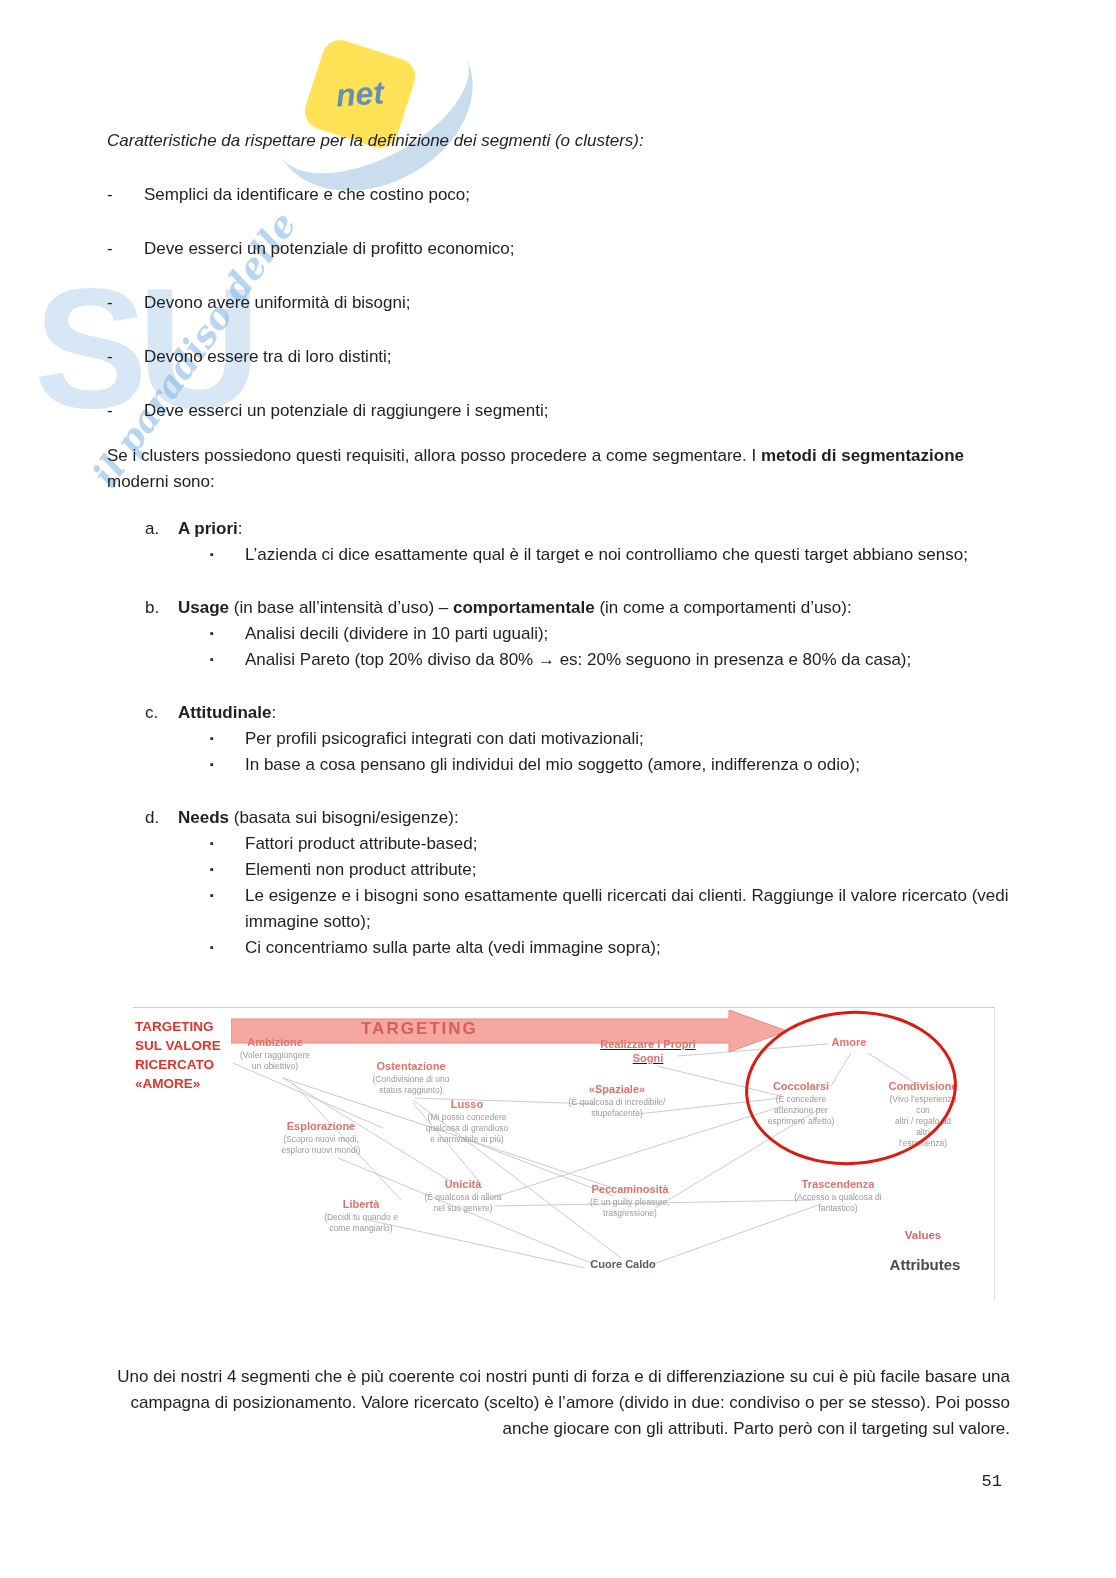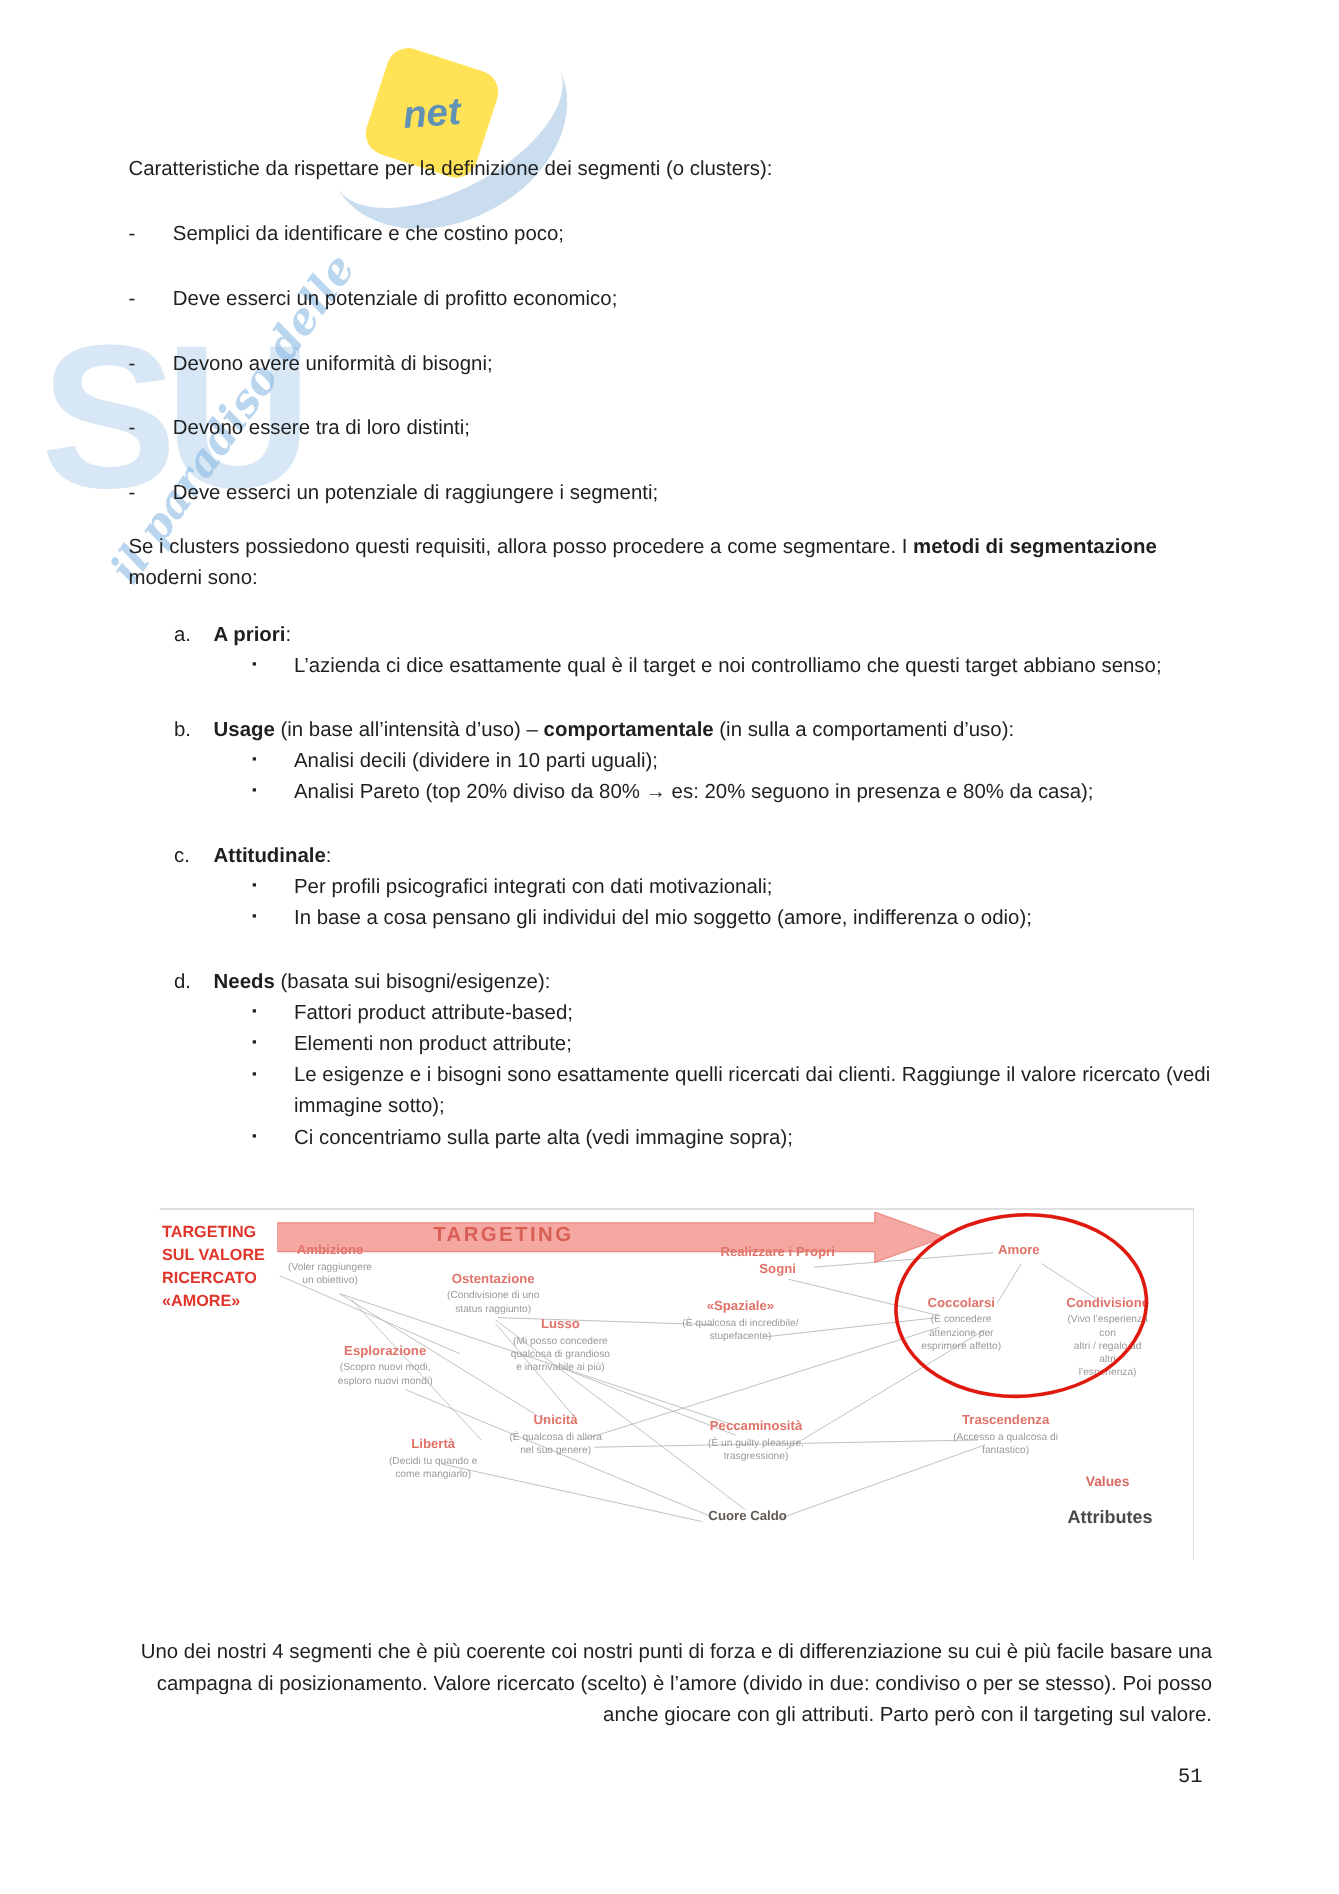--- a/index.html
+++ b/index.html
@@ -30,21 +30,21 @@
     position:absolute; left:312px; top:48px; width:96px; height:92px;
     background:rgba(255,223,70,0.92); border-radius:18px; transform:rotate(18deg);
     display:flex; align-items:center; justify-content:center;
   }
   .wm-diamond span {
     transform:rotate(-22deg); font-style:italic; font-weight:bold;
     font-size:32px; color:rgba(70,130,200,0.85);
   }
   
   .content { position:relative; z-index:1; padding:128px 106px 0 107px; font-size:17px; line-height:1.53; }
-  .intro { margin:0 0 16px 0; }
+  .intro { margin:0 0 16px 0;font-style:italic; }
   .b-row { display:flex;margin-top:28px; }
   .b-dash { flex:none; width:37px; }
   .b-dash::before { content:"-"; }
   .b-text { flex:1; }
   .bullets { margin-bottom:19px; }
   .para { margin-bottom:21px; }
   b { font-weight:bold; }
   .method { margin-left:38px; margin-bottom:27px; }
   .method:last-of-type { margin-bottom:0; }
   .m-title { display:flex; }
@@ -132,21 +132,21 @@
       </div>
       <div class="sub-item">
         <span class="sq"></span>
         <span class="sub-text">L’azienda ci dice esattamente qual è il target e noi controlliamo che questi target abbiano senso;</span>
       </div>
     </div>
 
     <div class="method">
       <div class="m-title">
         <span class="m-letter">b.</span>
-        <span><b>Usage</b><span> (in base all’intensità d’uso) – </span><b>comportamentale</b><span> (in sulla a comportamenti d’uso):</span></span>
+        <span><b>Usage</b><span> (in base all’intensità d’uso) – </span><b>comportamentale</b><span> (in come a comportamenti d’uso):</span></span>
       </div>
       <div class="sub-item">
         <span class="sq"></span>
         <span class="sub-text">Analisi decili (dividere in 10 parti uguali);</span>
       </div>
       <div class="sub-item">
         <span class="sq"></span>
         <span class="sub-text">Analisi Pareto (top 20% diviso da 80% → es: 20% seguono in presenza e 80% da casa);</span>
       </div>
     </div>
@@ -244,21 +244,21 @@
       <div class="node" style="left:188px; top:112px;">
         <span class="node-title">Esplorazione</span>
         <span class="node-sub">(Scopro nuovi modi,
 esploro nuovi mondi)</span>
       </div>
       <div class="node" style="left:484px; top:75px;">
         <span class="node-title">«Spaziale»</span>
         <span class="node-sub">(È qualcosa di incredibile/
 stupefacente)</span>
       </div>
-      <div class="node" style="left:515px; top:30px;">
+      <div class="node" style="left:515px; top:30px;text-decoration:underline;">
         <span class="node-title">Realizzare i Propri
 Sogni</span>
       </div>
       <div class="node" style="left:716px; top:28px;">
         <span class="node-title">Amore</span>
       </div>
       <div class="node" style="left:668px; top:72px;">
         <span class="node-title">Coccolarsi</span>
         <span class="node-sub">(È concedere
 attenzione per

